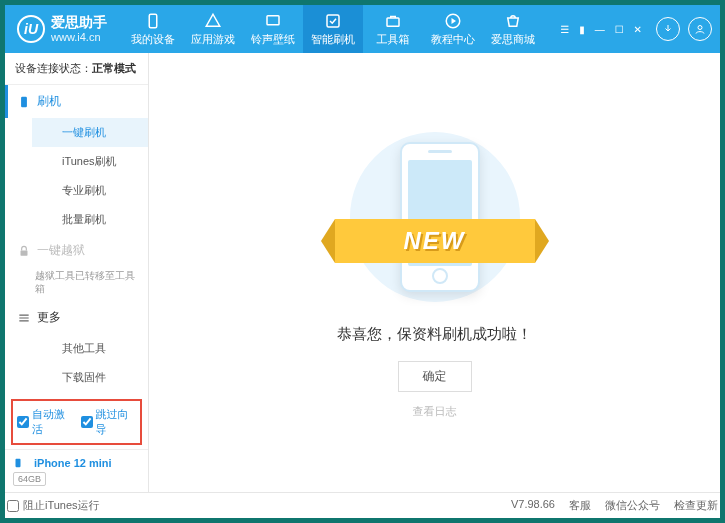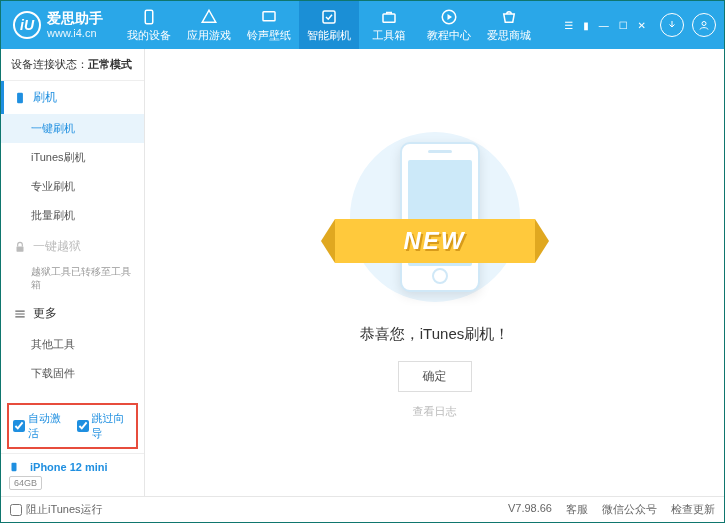--- a/index.html
+++ b/index.html
@@ -1,17 +1,17 @@
 <!DOCTYPE html>
 <html><head>
 <meta charset="utf-8">
 <style>
 * { margin: 0; padding: 0; box-sizing: border-box; font-family: "Microsoft YaHei", sans-serif; }
 body { background: #f5f5f5; }
-.window { width: 725px; height: 523px; background: #fff; border: 1px solid #0f766e; display: flex; flex-direction: column; overflow: hidden; }
+.window { width: 725px; height: 523px; background: #fff; border: 5px solid #0f766e; display: flex; flex-direction: column; overflow: hidden; }
 .titlebar { height: 48px; background: #2aa7e8; display: flex; align-items: center; color: #fff; padding: 0 8px 0 12px; }
 .logo-area { display: flex; align-items: center; gap: 6px; }
 .logo-icon { width: 28px; height: 28px; border: 2px solid #fff; border-radius: 50%; display: flex; align-items: center; justify-content: center; font-weight: bold; font-style: italic; font-size: 14px; }
 .logo-text { line-height: 1.1; }
 .logo-text .t { font-size: 14px; font-weight: bold; }
 .logo-text .s { font-size: 11px; opacity: .9; }
 .nav { display: flex; margin-left: 16px; flex: 1; }
 .nav-item { width: 60px; display: flex; flex-direction: column; align-items: center; justify-content: center; height: 48px; cursor: pointer; font-size: 11px; gap: 2px; }
 .nav-item.active { background: #1b8fd6; }
 .nav-icon { width: 18px; height: 18px; display: flex; align-items: center; justify-content: center; }
@@ -22,21 +22,21 @@
 .circle-btn { width: 24px; height: 24px; border: 1.5px solid #fff; border-radius: 50%; display: flex; align-items: center; justify-content: center; cursor: pointer; margin-left: 4px; }
 .circle-btn svg { width: 12px; height: 12px; stroke: #fff; fill: none; stroke-width: 2; }
 .body { flex: 1; display: flex; overflow: hidden; }
 .sidebar { width: 144px; border-right: 1px solid #e6e6e6; display: flex; flex-direction: column; font-size: 12px; }
 .status-row { padding: 8px 10px; color: #333; border-bottom: 1px solid #eee; font-size: 11px; }
 .status-row .val { color: #333; font-weight: bold; }
 .cat { display: flex; align-items: center; gap: 6px; padding: 8px 12px; color: #333; font-size: 12px; }
 .cat.blue { color: #1f8fe0; border-left: 3px solid #1f8fe0; padding-left: 9px; }
 .cat-icon { width: 14px; height: 14px; }
 .cat-icon svg { width: 14px; height: 14px; fill: currentColor; }
-.sub { padding: 7px 10px 7px 30px; color: #555; cursor: pointer; font-size: 11px; }
+.sub { padding: 7px 10px 7px 30px; color: #555; cursor: pointer; font-size: 11px; margin-left: 27px; }
 .sub.active { background: #e8f4fc; color: #1f8fe0; }
 .sub-note { font-size: 10px; color: #999; padding: 2px 10px 6px 30px; line-height: 1.3; }
 .spacer { flex: 1; }
 .checks-box { border: 2px solid #e74c3c; margin: 4px 6px; padding: 6px 4px; display: flex; gap: 8px; font-size: 11px; }
 .check { display: flex; align-items: center; gap: 3px; color: #1f8fe0; cursor: pointer; }
 .check input { accent-color: #1f8fe0; width: 12px; height: 12px; }
 .device-box { border-top: 1px solid #eee; padding: 6px 8px; font-size: 11px; }
 .device-name { color: #1f8fe0; font-weight: bold; display: flex; align-items: center; gap: 11px; }
 .device-name svg { width: 10px; height: 14px; fill: #1f8fe0; }
 .badge { display: inline-block; border: 1px solid #ccc; border-radius: 2px; padding: 1px 4px; font-size: 9px; color: #888; margin-top: 2px; }
@@ -48,21 +48,21 @@
 .phone::after { content: ""; position: absolute; bottom: 6px; left: 50%; transform: translateX(-50%); width: 12px; height: 12px; border: 2px solid #d0e8f7; border-radius: 50%; }
 .phone-screen { position: absolute; top: 16px; left: 6px; right: 6px; bottom: 24px; background: #cce9f9; border-radius: 2px; }
 .ribbon { position: absolute; top: 92px; left: 0; right: 0; height: 44px; background: #ffc93c; display: flex; align-items: center; justify-content: center; }
 .ribbon::before, .ribbon::after { content: ""; position: absolute; width: 0; height: 0; border-top: 22px solid transparent; border-bottom: 22px solid transparent; }
 .ribbon::before { left: -14px; border-right: 14px solid #e0a820; }
 .ribbon::after { right: -14px; border-left: 14px solid #e0a820; }
 .ribbon-text { color: #fff; font-weight: 900; font-size: 24px; font-style: italic; letter-spacing: 2px; text-shadow: 2px 2px 0 #d89b1a; }
 .msg { margin-top: 18px; font-size: 15px; color: #333; }
 .ok-btn { margin-top: 17px; border: 1px solid #ddd; background: #fff; padding: 6px 24px; font-size: 12px; cursor: pointer; color: #555; }
 .log-link { margin-top: 12px; font-size: 11px; color: #bbb; cursor: pointer; }
-.footer { height: 26px; border-top: 1px solid #e6e6e6; display: flex; align-items: center; font-size: 11px; padding: 0 9px; color: #666; }
+.footer { height: 26px; border-top: 1px solid #e6e6e6; display: flex; align-items: center; font-size: 11px; padding: 0 2px; color: #666; }
 .footer .left { display: flex; align-items: center; gap: 4px; }
 .footer .right { margin-left: auto; display: flex; gap: 14px; }
 .footer .right span { cursor: pointer; }
 </style>
 </head>
 <body>
 
 <div class="window">
 
   <div class="titlebar">
@@ -220,21 +220,21 @@
     <div class="main">
       <div class="illust">
         <div class="circle-bg"></div>
         <div class="phone">
             <div class="phone-screen"></div>
           </div>
         <div class="ribbon">
             <span class="ribbon-text">NEW</span>
           </div>
       </div>
-      <div class="msg">恭喜您，iTunes刷机！</div>
+      <div class="msg">恭喜您，保资料刷机成功啦！</div>
       <button class="ok-btn">确定</button>
       <div class="log-link">查看日志</div>
     </div>
   </div>
 
   <div class="footer">
     <label class="left">
       <input type="checkbox" style="width: 12px; height: 12px;">
         <span>阻止iTunes运行</span>
     </label>

